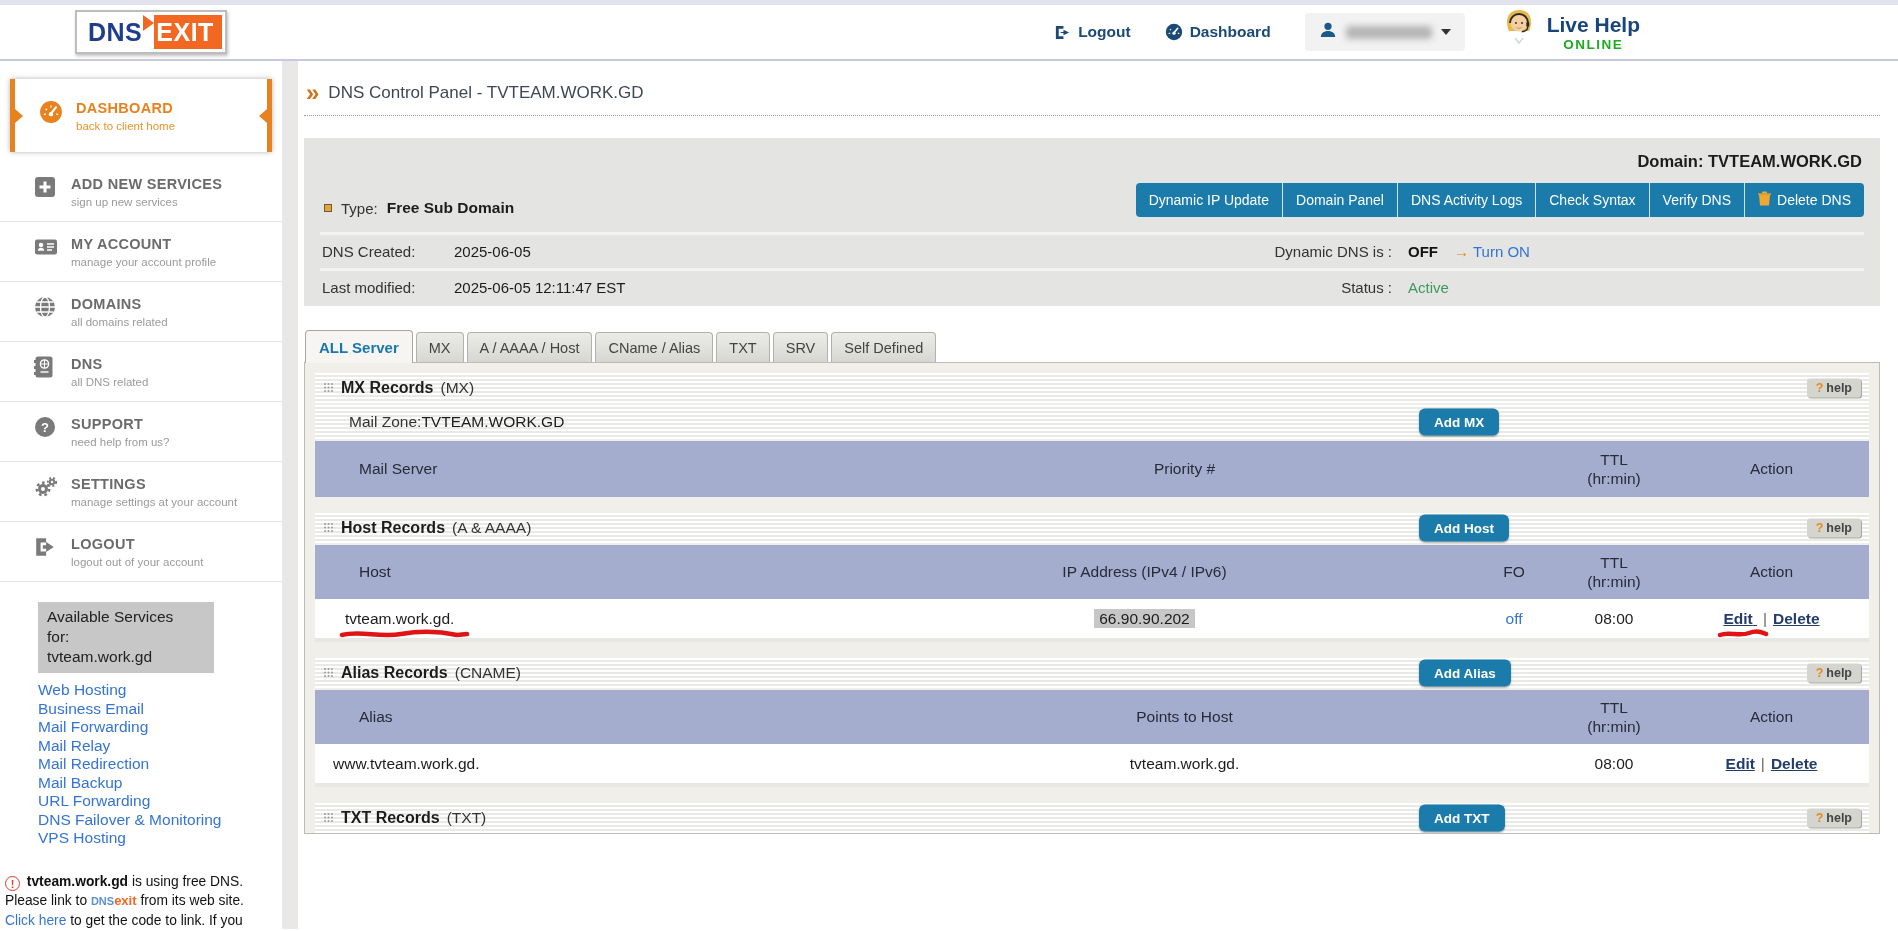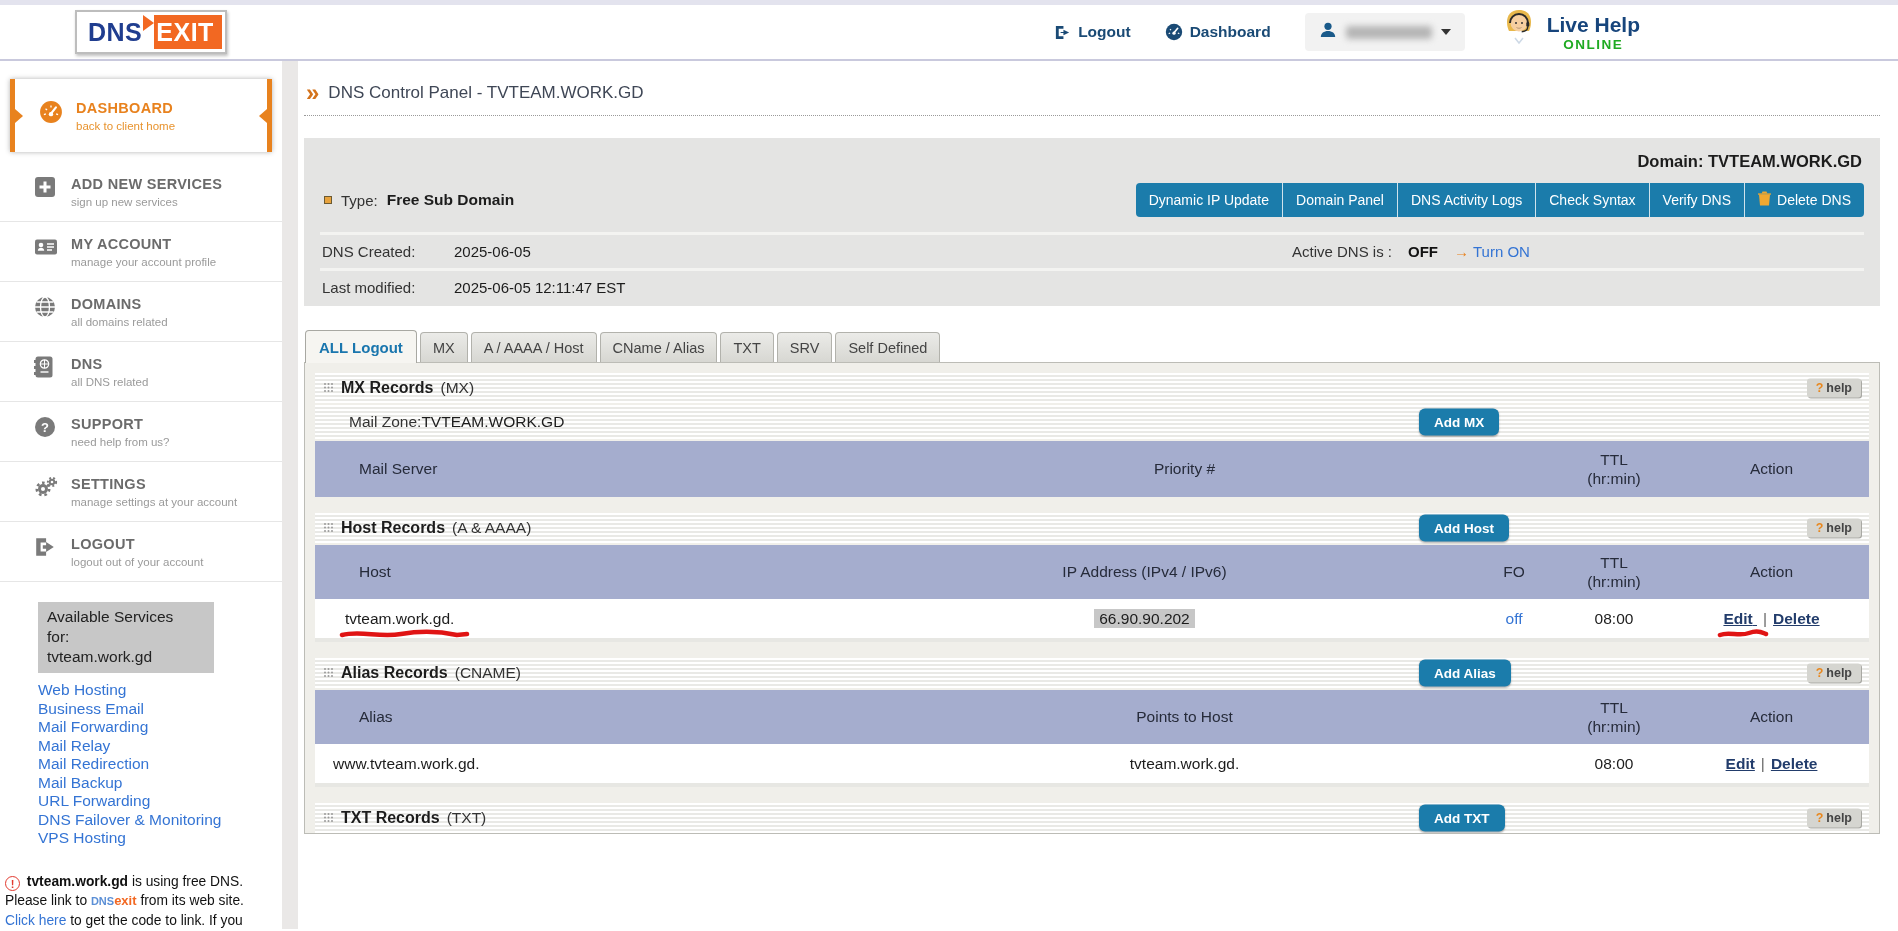--- a/index.html
+++ b/index.html
@@ -71,21 +71,21 @@
 
   
   .page-title { display:flex; align-items:center; gap:9px; padding:0 0 12px 2px;
                 border-bottom:1px dotted #9a9a9a; }
   .page-title .chev { color:#d4731c; font-size:24px; font-weight:bold; line-height:16px; }
   .page-title .txt { font-size:17px; color:#3f4756; }
 
   
   .panel { background:#e4e4e3; margin-top:22px; padding:8px 16px 2px; }
   .domain-line { text-align:right; font-weight:bold; font-size:16.5px; color:#1c1c1c; padding:6px 2px 12px; }
-  .controls { display:flex; justify-content:space-between; align-items:center; padding-bottom:15px; }
+  .controls { display:flex; justify-content:space-between; align-items:flex-end; padding-bottom:15px; }
   .typewrap { display:flex; align-items:center; gap:9px; font-size:15px; color:#333; padding-left:4px;}
   .bullet { width:8px; height:8px; background:#e8a33d; border:1px solid #6b5a33; }
   .typewrap b { color:#1c1c1c; font-size:15.5px; }
   .btn-group { display:flex; border-radius:4px; overflow:hidden; }
   .btn { background:#1b7cab; color:#fff; font-size:14px; padding:8px 13px; border-right:1px solid #cfe3ec;
          cursor:pointer; display:flex; align-items:center; gap:6px; white-space:nowrap; }
   .btn:last-child { border-right:none; }
   .info-row { display:flex; justify-content:space-between; align-items:center; border-top:3px solid #f3f3f1;
               padding:8px 2px; font-size:15px; }
   .info-left { display:flex; }
@@ -358,36 +358,40 @@
             <span>Delete DNS</span>
           </div>
         </div>
       </div>
       <div class="info-row">
         <div class="info-left">
           <span class="lab">DNS Created:</span>
           <span class="val">2025-06-05</span>
         </div>
         <div class="info-right">
-          <span class="lab">Active DNS is :</span>
+          <span class="lab">Dynamic DNS is :</span>
           <span class="ddns-off">OFF</span>
           <span class="orange-arrow">→</span>
           <a class="turnon">Turn ON</a>
         </div>
       </div>
       <div class="info-row">
         <div class="info-left">
           <span class="lab">Last modified:</span>
           <span class="val">2025-06-05 12:11:47 EST</span>
         </div>
+        <div class="info-right">
+          <span class="lab">Status :</span>
+          <span class="status-active">Active</span>
+        </div>
       </div>
     </div>
 
     <div class="tabs">
-      <div class="tab active">ALL Logout</div>
+      <div class="tab active">ALL Server</div>
       <div class="tab">MX</div>
       <div class="tab">A / AAAA / Host</div>
       <div class="tab">CName / Alias</div>
       <div class="tab">TXT</div>
       <div class="tab">SRV</div>
       <div class="tab">Self Defined</div>
     </div>
 
     <div class="tabbox">
 

